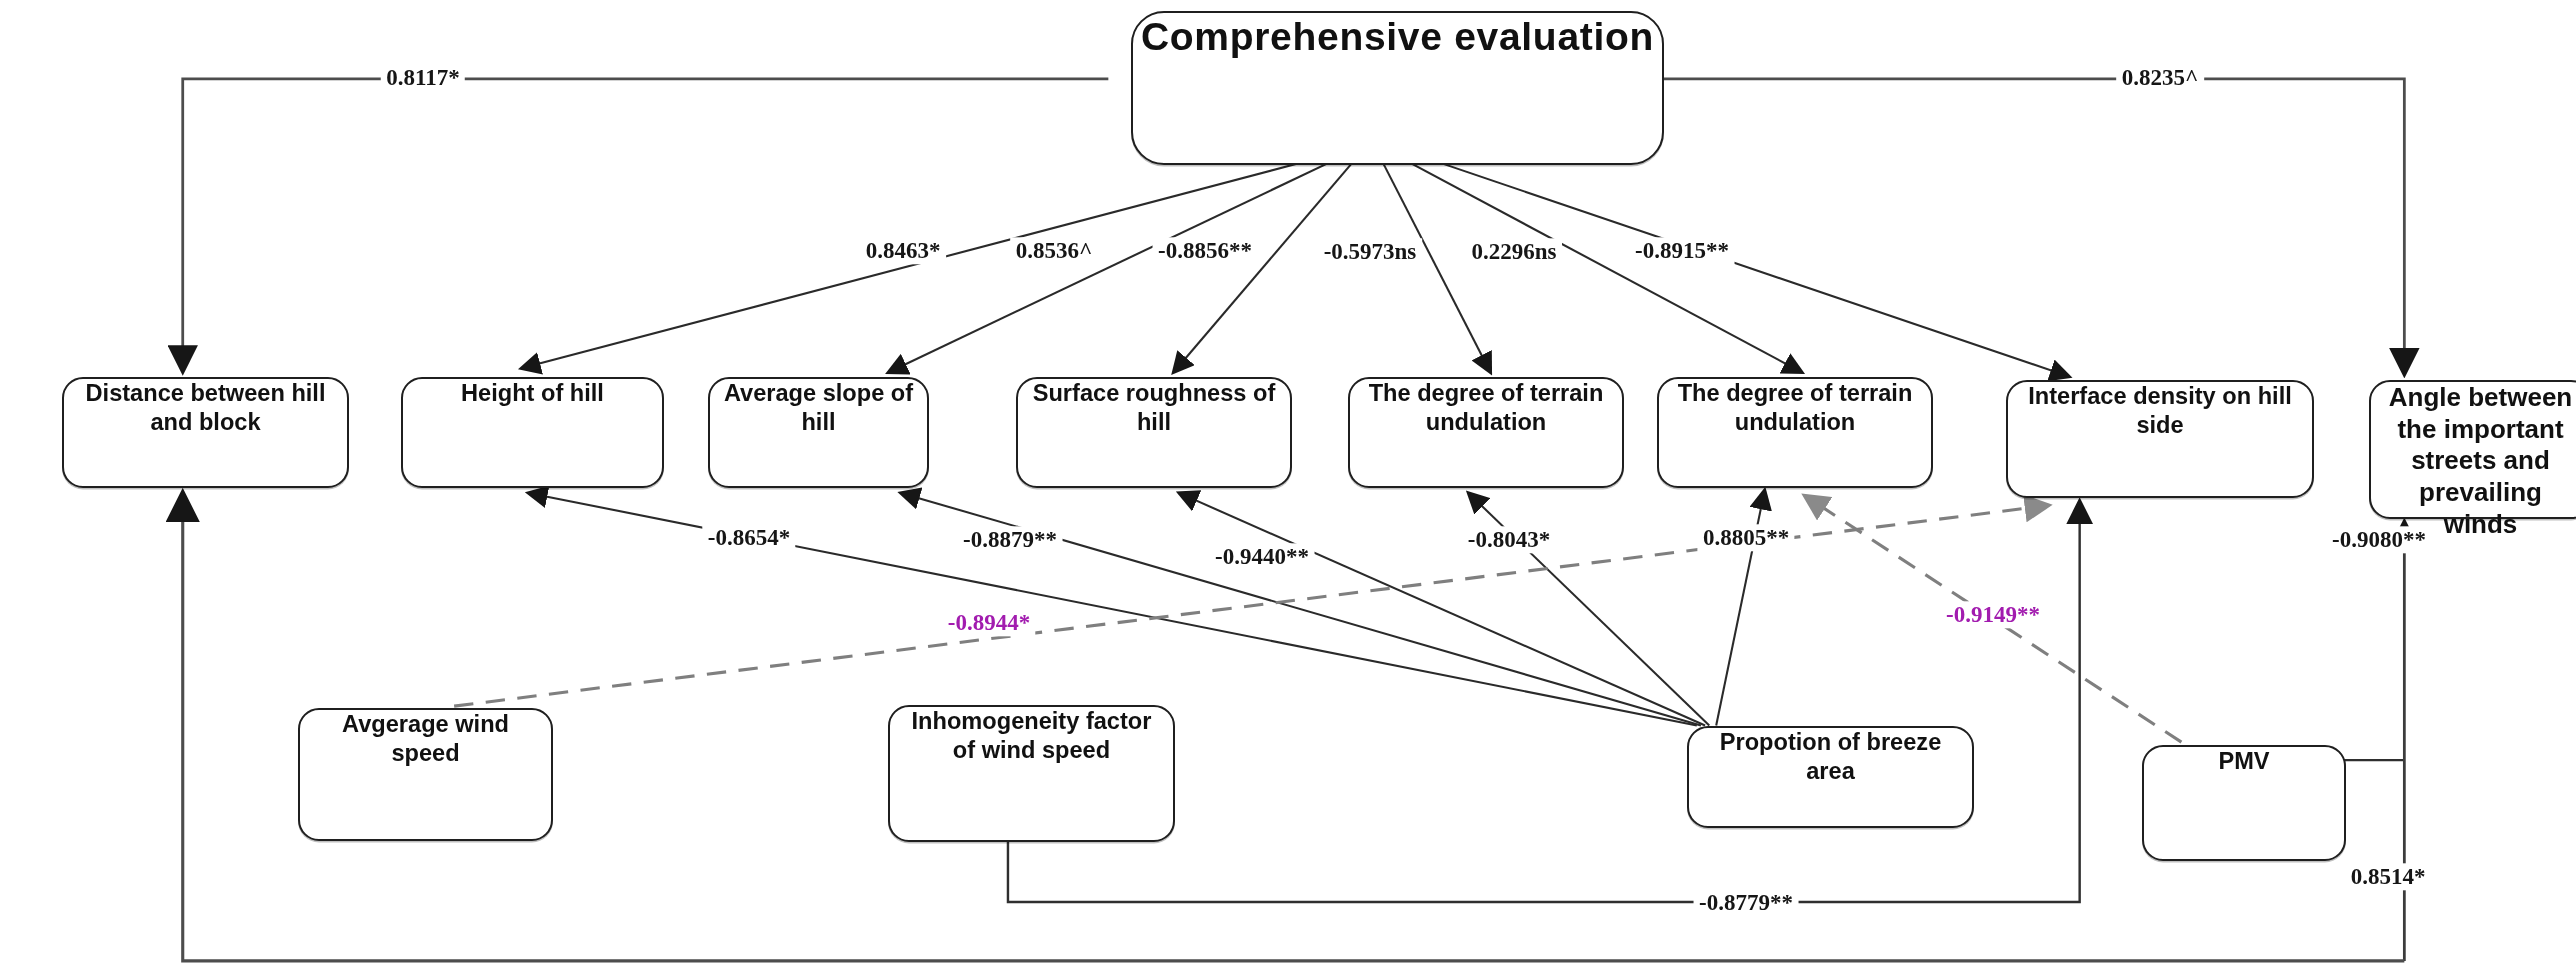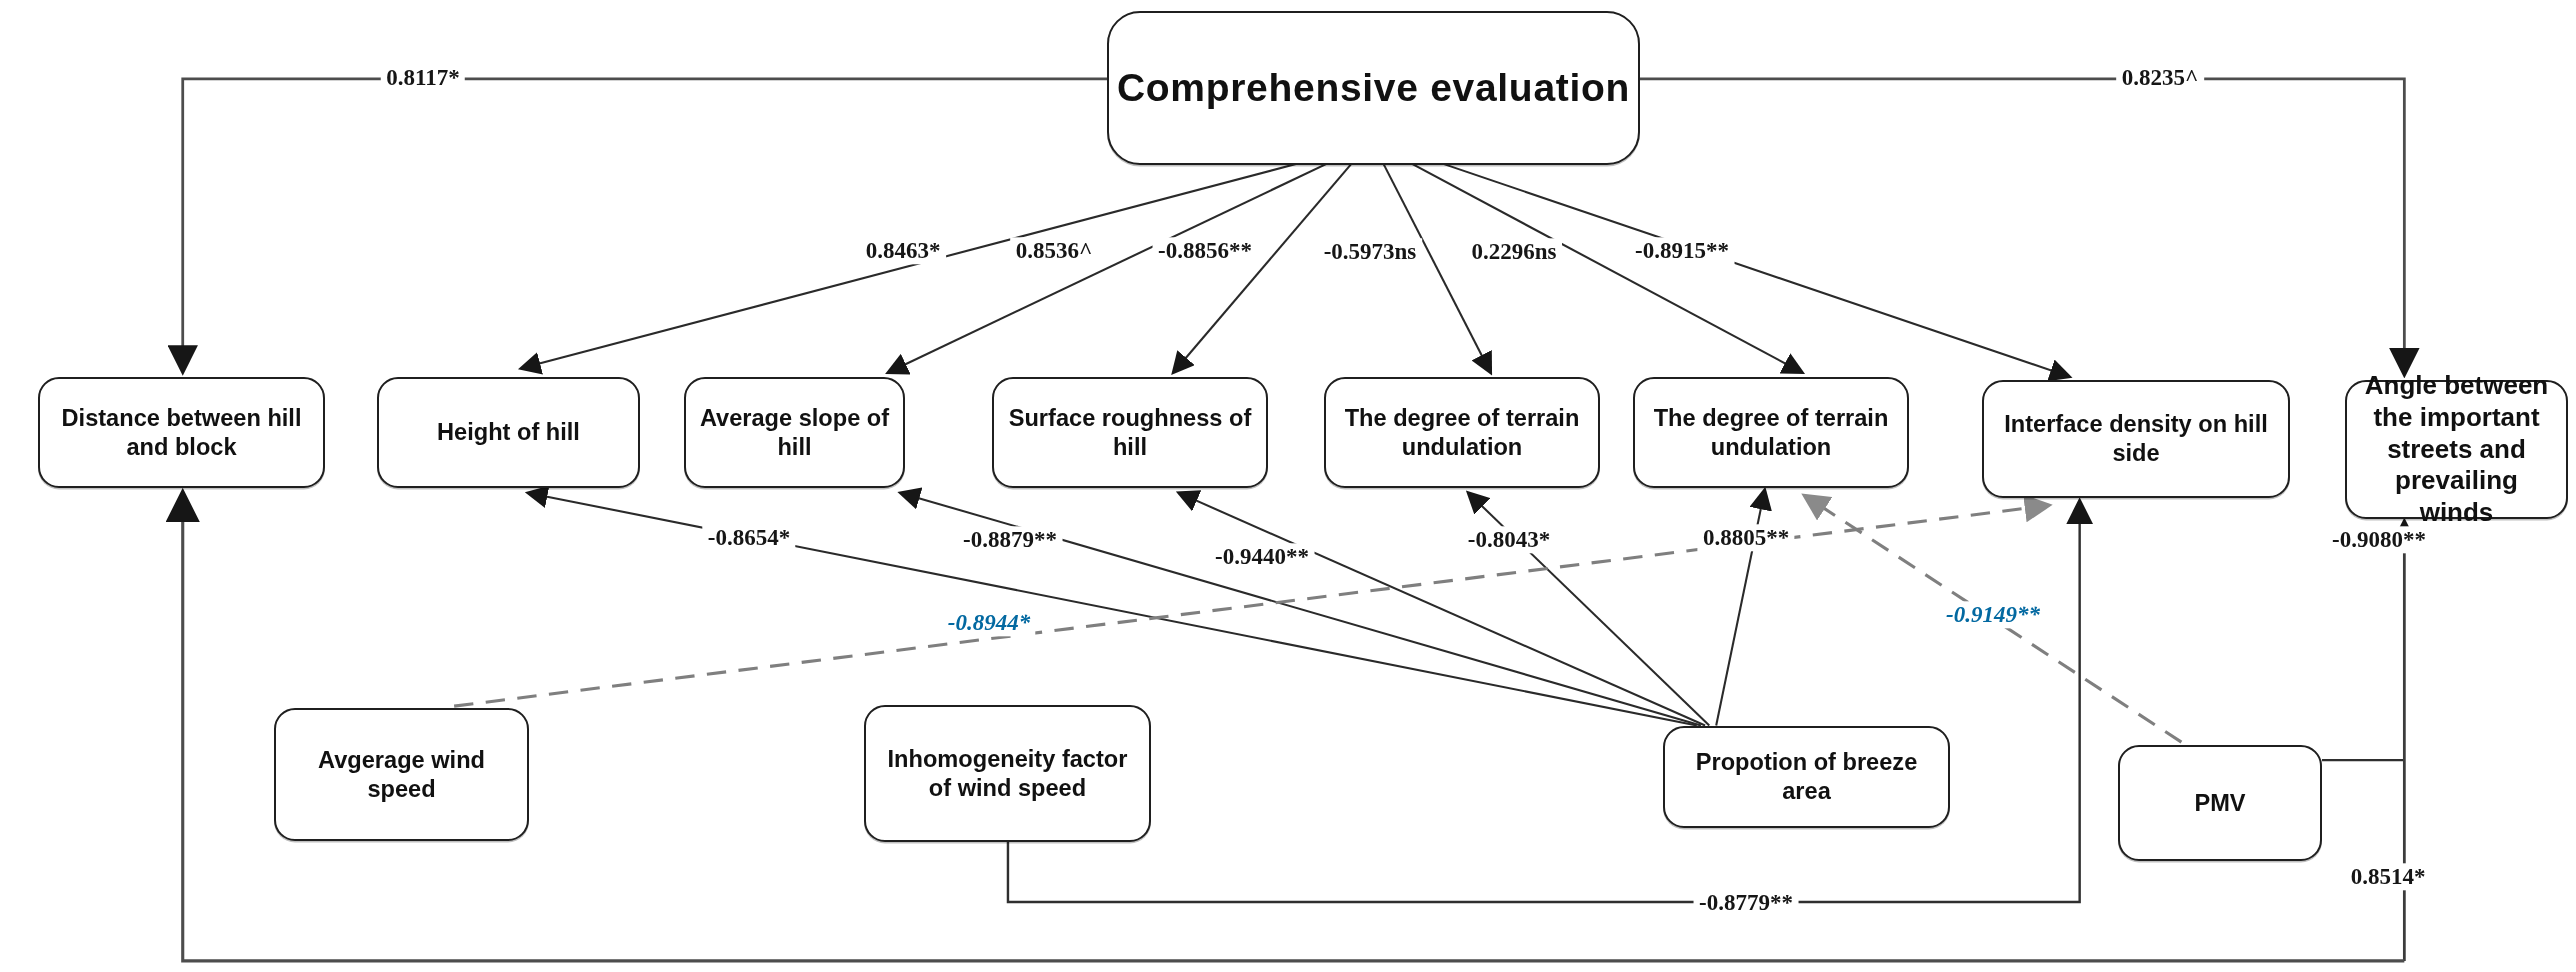--- a/index.html
+++ b/index.html
@@ -2,32 +2,32 @@
 <html style="font-size:11px"><head>
 <meta charset="utf-8">
 <style>
   html,body{margin:0;padding:0;background:#ffffff;}
   body{width:2576px;height:972px;position:relative;overflow:hidden;
        font-family:"Liberation Sans",sans-serif;}
   #diagram{position:absolute;inset:0;}
   svg.wires{position:absolute;left:0;top:0;width:2576px;height:972px;}
 
   .node{position:absolute;background:#ffffff;border:2.1px solid #1f1f1f;
-        border-radius:21px;display:flex;align-items:center;justify-content:center;
+        border-radius:21px;display:flex;align-items:flex-start;justify-content:center;
         text-align:center;font-weight:bold;color:#111;line-height:1.22;
-        box-shadow:0 1.4px 0 rgba(0,0,0,0.25);}
+        box-shadow:0 1.4px 0 rgba(0,0,0,0.25);margin-left:24px;}
   .node-root{border-radius:33px;font-size:39px;border-width:2.8px;letter-spacing:0.7px;}
   .node-mid{font-size:23.6px;padding:0 9.7px;box-sizing:border-box;}
   .node-bot{font-size:23.6px;padding:0 9.7px;box-sizing:border-box;}
   .node-angle{font-size:26px;}
 
   .edge-label{position:absolute;transform:translate(-50%,-50%);
               font-family:"Liberation Serif",serif;font-weight:bold;font-size:23px;
               color:#161616;background:#ffffff;padding:0.7px 5.5px;white-space:nowrap;}
-  .edge-label.gray{color:#0369a1;font-style:italic;}
+  .edge-label.gray{color:#a21caf;}
 </style>
 </head>
 <body>
 
 <div id="diagram">
 
   <svg class="wires" viewBox="0 0 3719 1404" xmlns="http://www.w3.org/2000/svg">
     <defs>
       <marker id="arrB" viewBox="0 0 10 10" refX="8.5" refY="5" markerWidth="11" markerHeight="11" orient="auto-start-reverse">
         <path d="M0,0 L10,5 L0,10 z" fill="#161616"></path>

